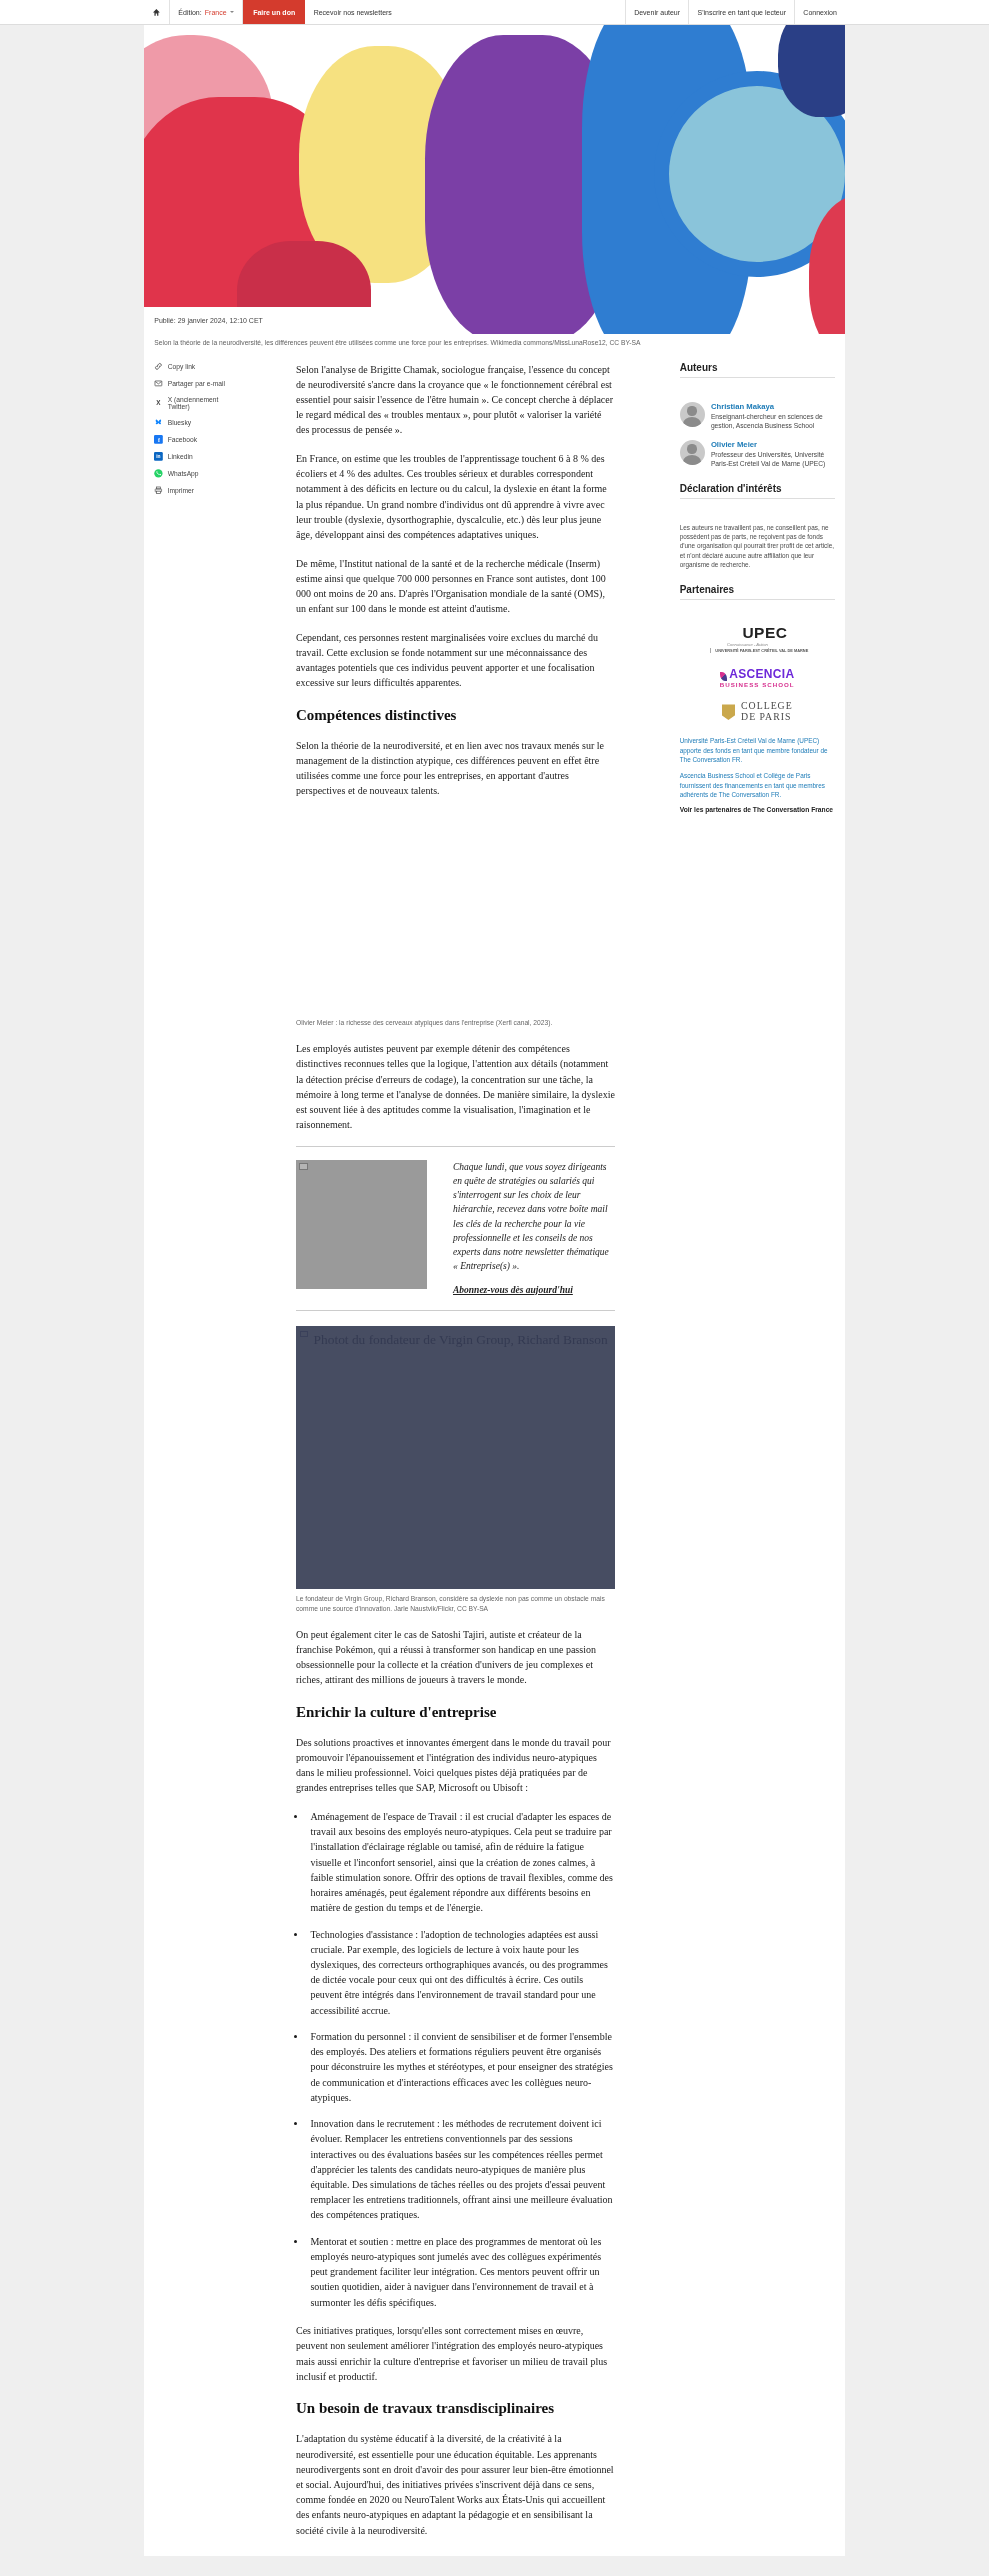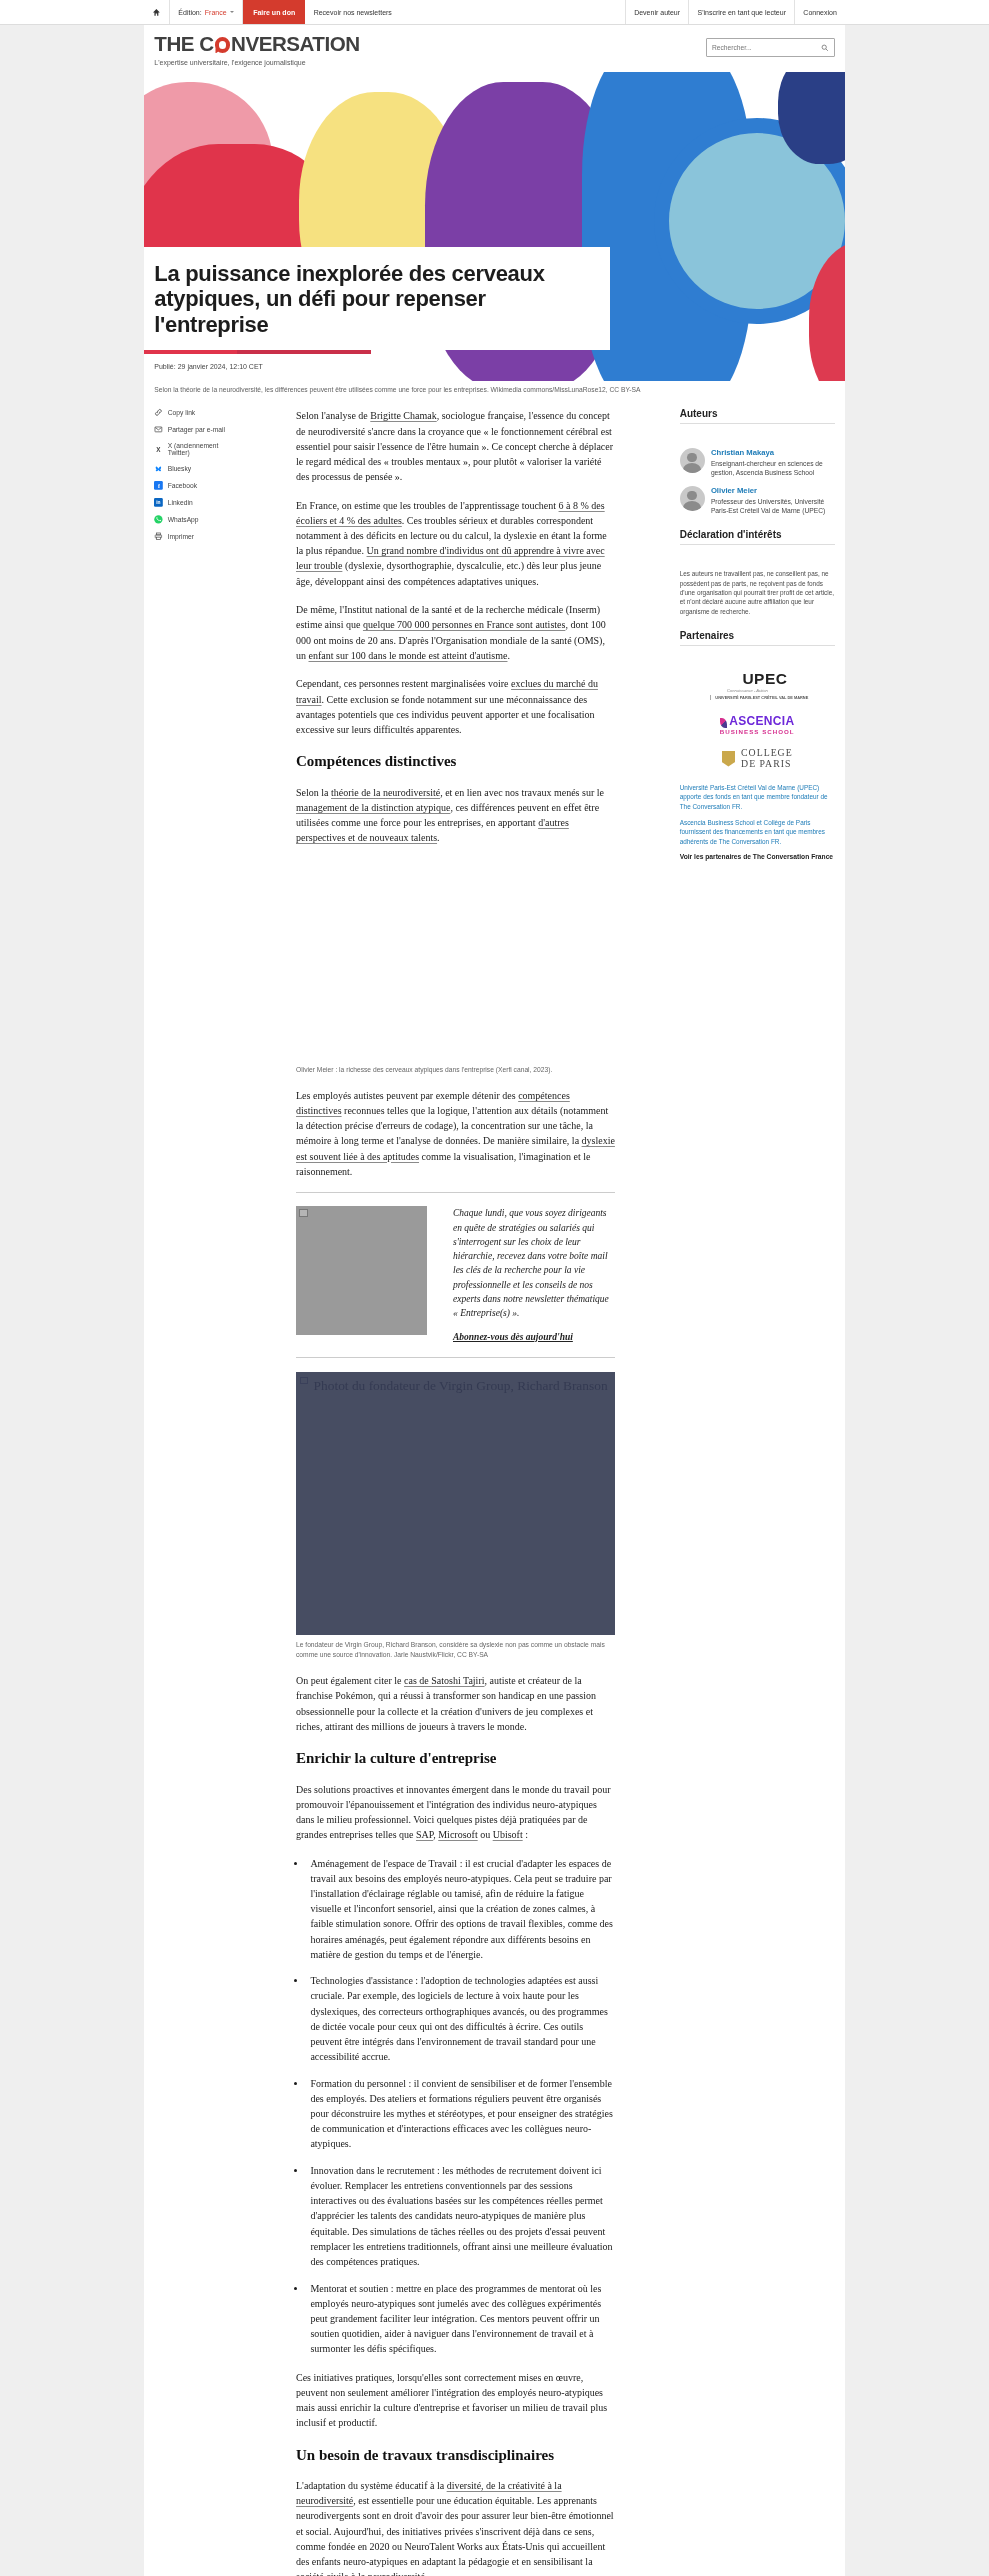--- a/index.html
+++ b/index.html
@@ -46,21 +46,21 @@
 
   
   .article-grid { display:grid; grid-template-columns:77px 319px 155px; justify-content:space-between; padding:13.4px 10.3px 5.2px 10.3px; }
   .share-col { font-size:6.7px; color:#444; }
   .share-item { display:flex; align-items:center; gap:4.6px; margin-bottom:8.2px; cursor:pointer; }
   .share-item svg { width:8.8px; height:8.8px; }
 
   
   .bodycol { font-family:"Liberation Serif","DejaVu Serif",serif; font-size:10px; line-height:1.52; color:#1a1a1a; }
   .bodycol p { margin-bottom:13.4px; }
-  .bodycol a.inlink { color:#222; text-decoration:underline; text-decoration-color:#8a8a8a; text-underline-offset:1.5px; cursor:pointer; }
+  .bodycol a.inlink { color:#222; text-decoration-color:#8a8a8a; text-underline-offset:1.5px; cursor:pointer; }
   .bodycol h2 { font-size:15px; font-weight:bold; margin:7.2px 0 11.3px 0; color:#111; }
   .embed-blank { height:206px; }
   .fig-caption { font-family:"Liberation Sans",sans-serif; font-size:6.7px; color:#666; margin-bottom:13.4px; line-height:1.45; }
   .imgbreak { background:#474d62; height:263px; color:#343a52; font-size:13.4px; padding:4.1px 5.2px; position:relative; margin-bottom:5.2px; }
   .imgbreak .brk { position:absolute; left:4.1px; top:5.2px; width:8.2px; height:6.7px; border:0.5px solid #3a405a; display:inline-block; }
   .imgbreak span.alt { margin-left:12.4px; }
   .newsletter { border-top:0.5px solid #ccc; border-bottom:0.5px solid #ccc; padding:13px 0; display:flex; gap:26px; margin-bottom:14.4px; }
   .newsletter .ph { width:131px; height:129px; background:#9a9a9a; flex:none; position:relative; }
   .newsletter .ph::after { content:""; position:absolute; left:3.1px; top:3.1px; width:7.2px; height:5.7px; border:0.5px solid #777; background:#b5b5b5; }
   .newsletter .ntext { font-style:italic; font-size:9.5px; line-height:1.5; }
@@ -118,53 +118,33 @@
     <div class="uright">
       <div class="ucell">Devenir auteur</div>
       <div class="ucell">S'inscrire en tant que lecteur</div>
       <div class="ucell">Connexion</div>
     </div>
   </div>
 </div>
 
 <div class="wrap">
 
-  <div class="masthead">
-    <div class="logoblock">
-      <div class="logotype">
-        <span>THE C</span>
-          <span class="logo-o"></span>
-          <span>NVERSATION</span>
-      </div>
-      <div class="tagline">L'expertise universitaire, l'exigence journalistique</div>
-    </div>
-    <div class="searchbox">
-      <input type="text" placeholder="Rechercher..." style="">
-      <svg viewBox="0 0 18 18">
-          <circle cx="7.5" cy="7.5" r="5"></circle>
-          <line x1="11.5" y1="11.5" x2="16" y2="16"></line>
-        </svg>
-    </div>
-  </div>
 
 
   <div class="hero">
     <div class="blob" style="left:-36px;top:10.3px;width:165px;height:170px;background:#ef9aa8;border-radius:48%;"></div>
     <div class="blob" style="left:-20.6px;top:72px;width:227px;height:268px;background:#e0344b;border-radius:42%;"></div>
     <div class="blob" style="left:155px;top:20.6px;width:165px;height:237px;background:#f6e180;border-radius:46%;"></div>
     <div class="blob" style="left:281px;top:10.3px;width:196px;height:309px;background:#7b3fa6;border-radius:40%;"></div>
     <div class="blob" style="left:438px;top:-31px;width:170px;height:371px;background:#2f7dd1;border-radius:36%;"></div>
     <div class="blob" style="left:608px;top:-41px;width:144px;height:155px;background:#ffffff;border-radius:50%;"></div>
     <div class="blob" style="left:510px;top:46px;width:206px;height:206px;background:#8ac4da;border-radius:50%;border:15.5px solid #2f7dd1;"></div>
     <div class="blob" style="left:665px;top:170px;width:113px;height:170px;background:#dd3a50;border-radius:45%;"></div>
     <div class="blob" style="left:634px;top:-20.6px;width:93px;height:113px;background:#2a3f86;border-radius:45%;"></div>
     <div class="blob" style="left:93px;top:216px;width:134px;height:124px;background:#c92f49;border-radius:40%;"></div>
-    <div class="hero-title-card">
-      <h1>La puissance inexplorée des cerveaux atypiques, un défi pour repenser l'entreprise</h1>
-    </div>
     <div class="pubstrip">Publié: 29 janvier 2024, 12:10 CET</div>
   </div>
   <div class="hero-caption">Selon la théorie de la neurodiversité, les différences peuvent être utilisées comme une force pour les entreprises. Wikimedia commons/MissLunaRose12, CC BY-SA</div>
 
   <div class="article-grid">
     <aside class="share-col" id="share-col">
         <div class="share-item">
           <span style="display: inline-flex; width: 8.8px; height: 8.8px; flex: 0 0 auto;">
             <svg viewBox="0 0 18 18" fill="none" stroke="#555" stroke-width="1.8">
               <path d="M7.5 10.5a3 3 0 010-4.2l2-2a3 3 0 114.2 4.2l-1.2 1.2"></path>

